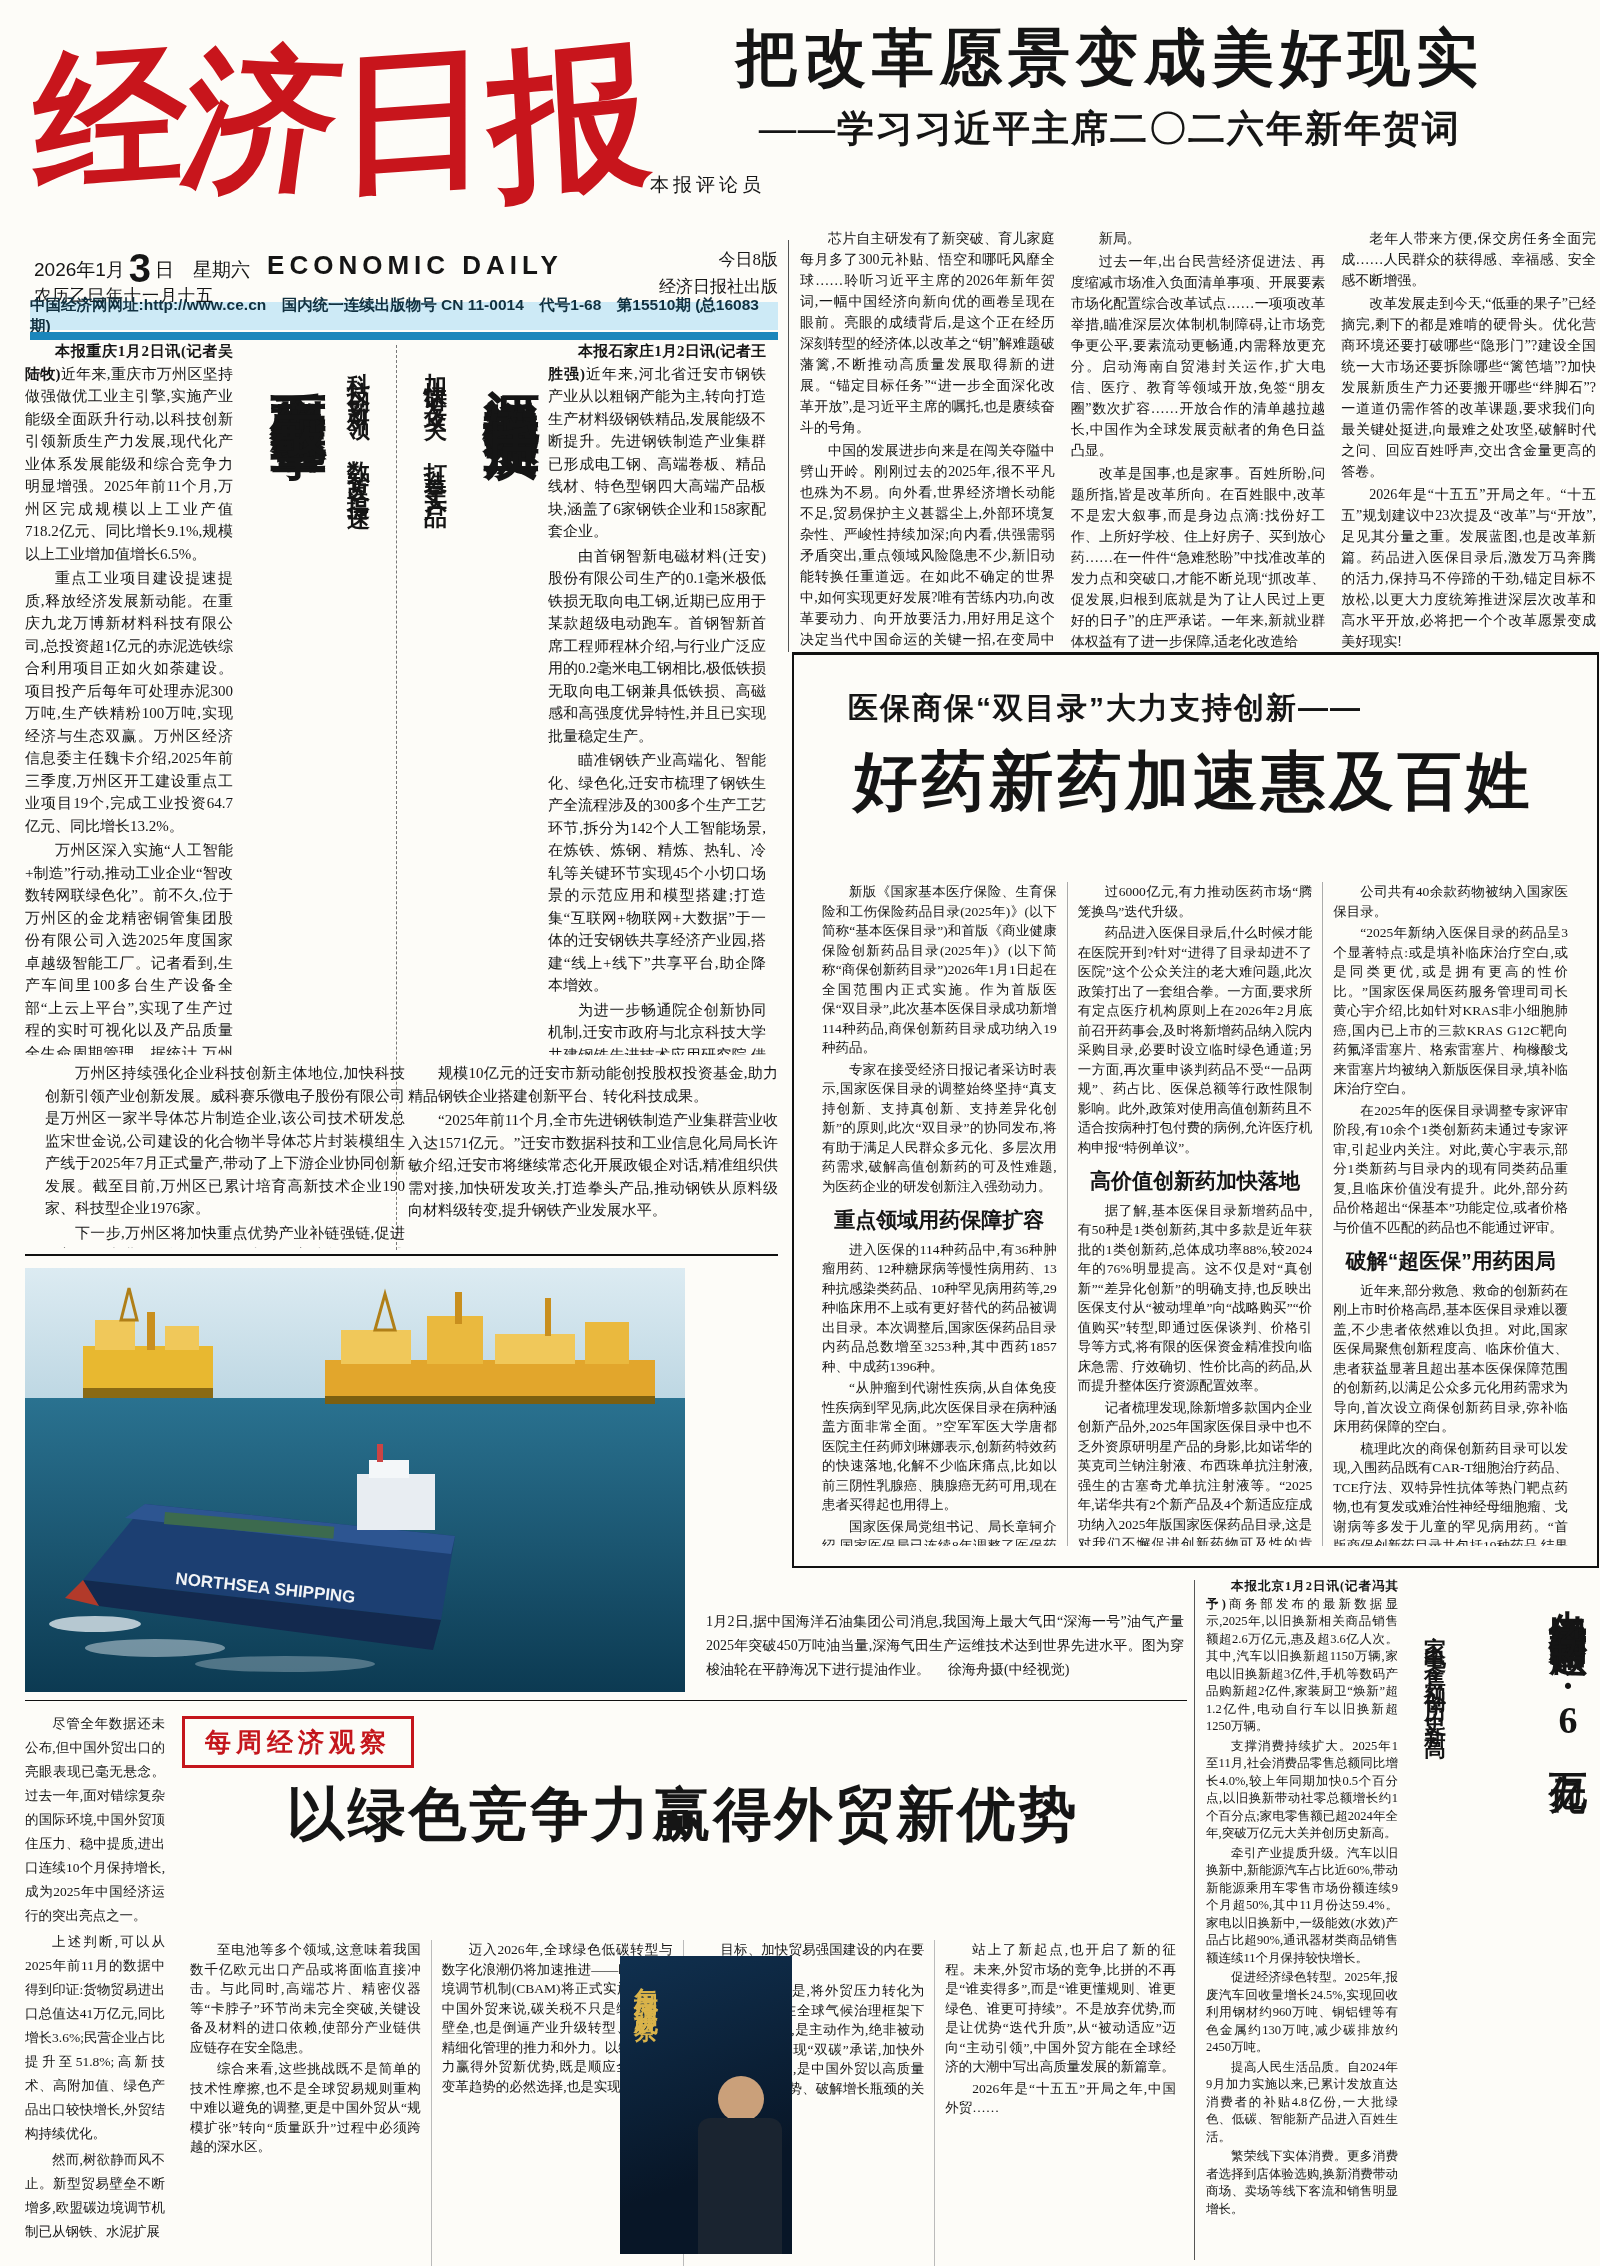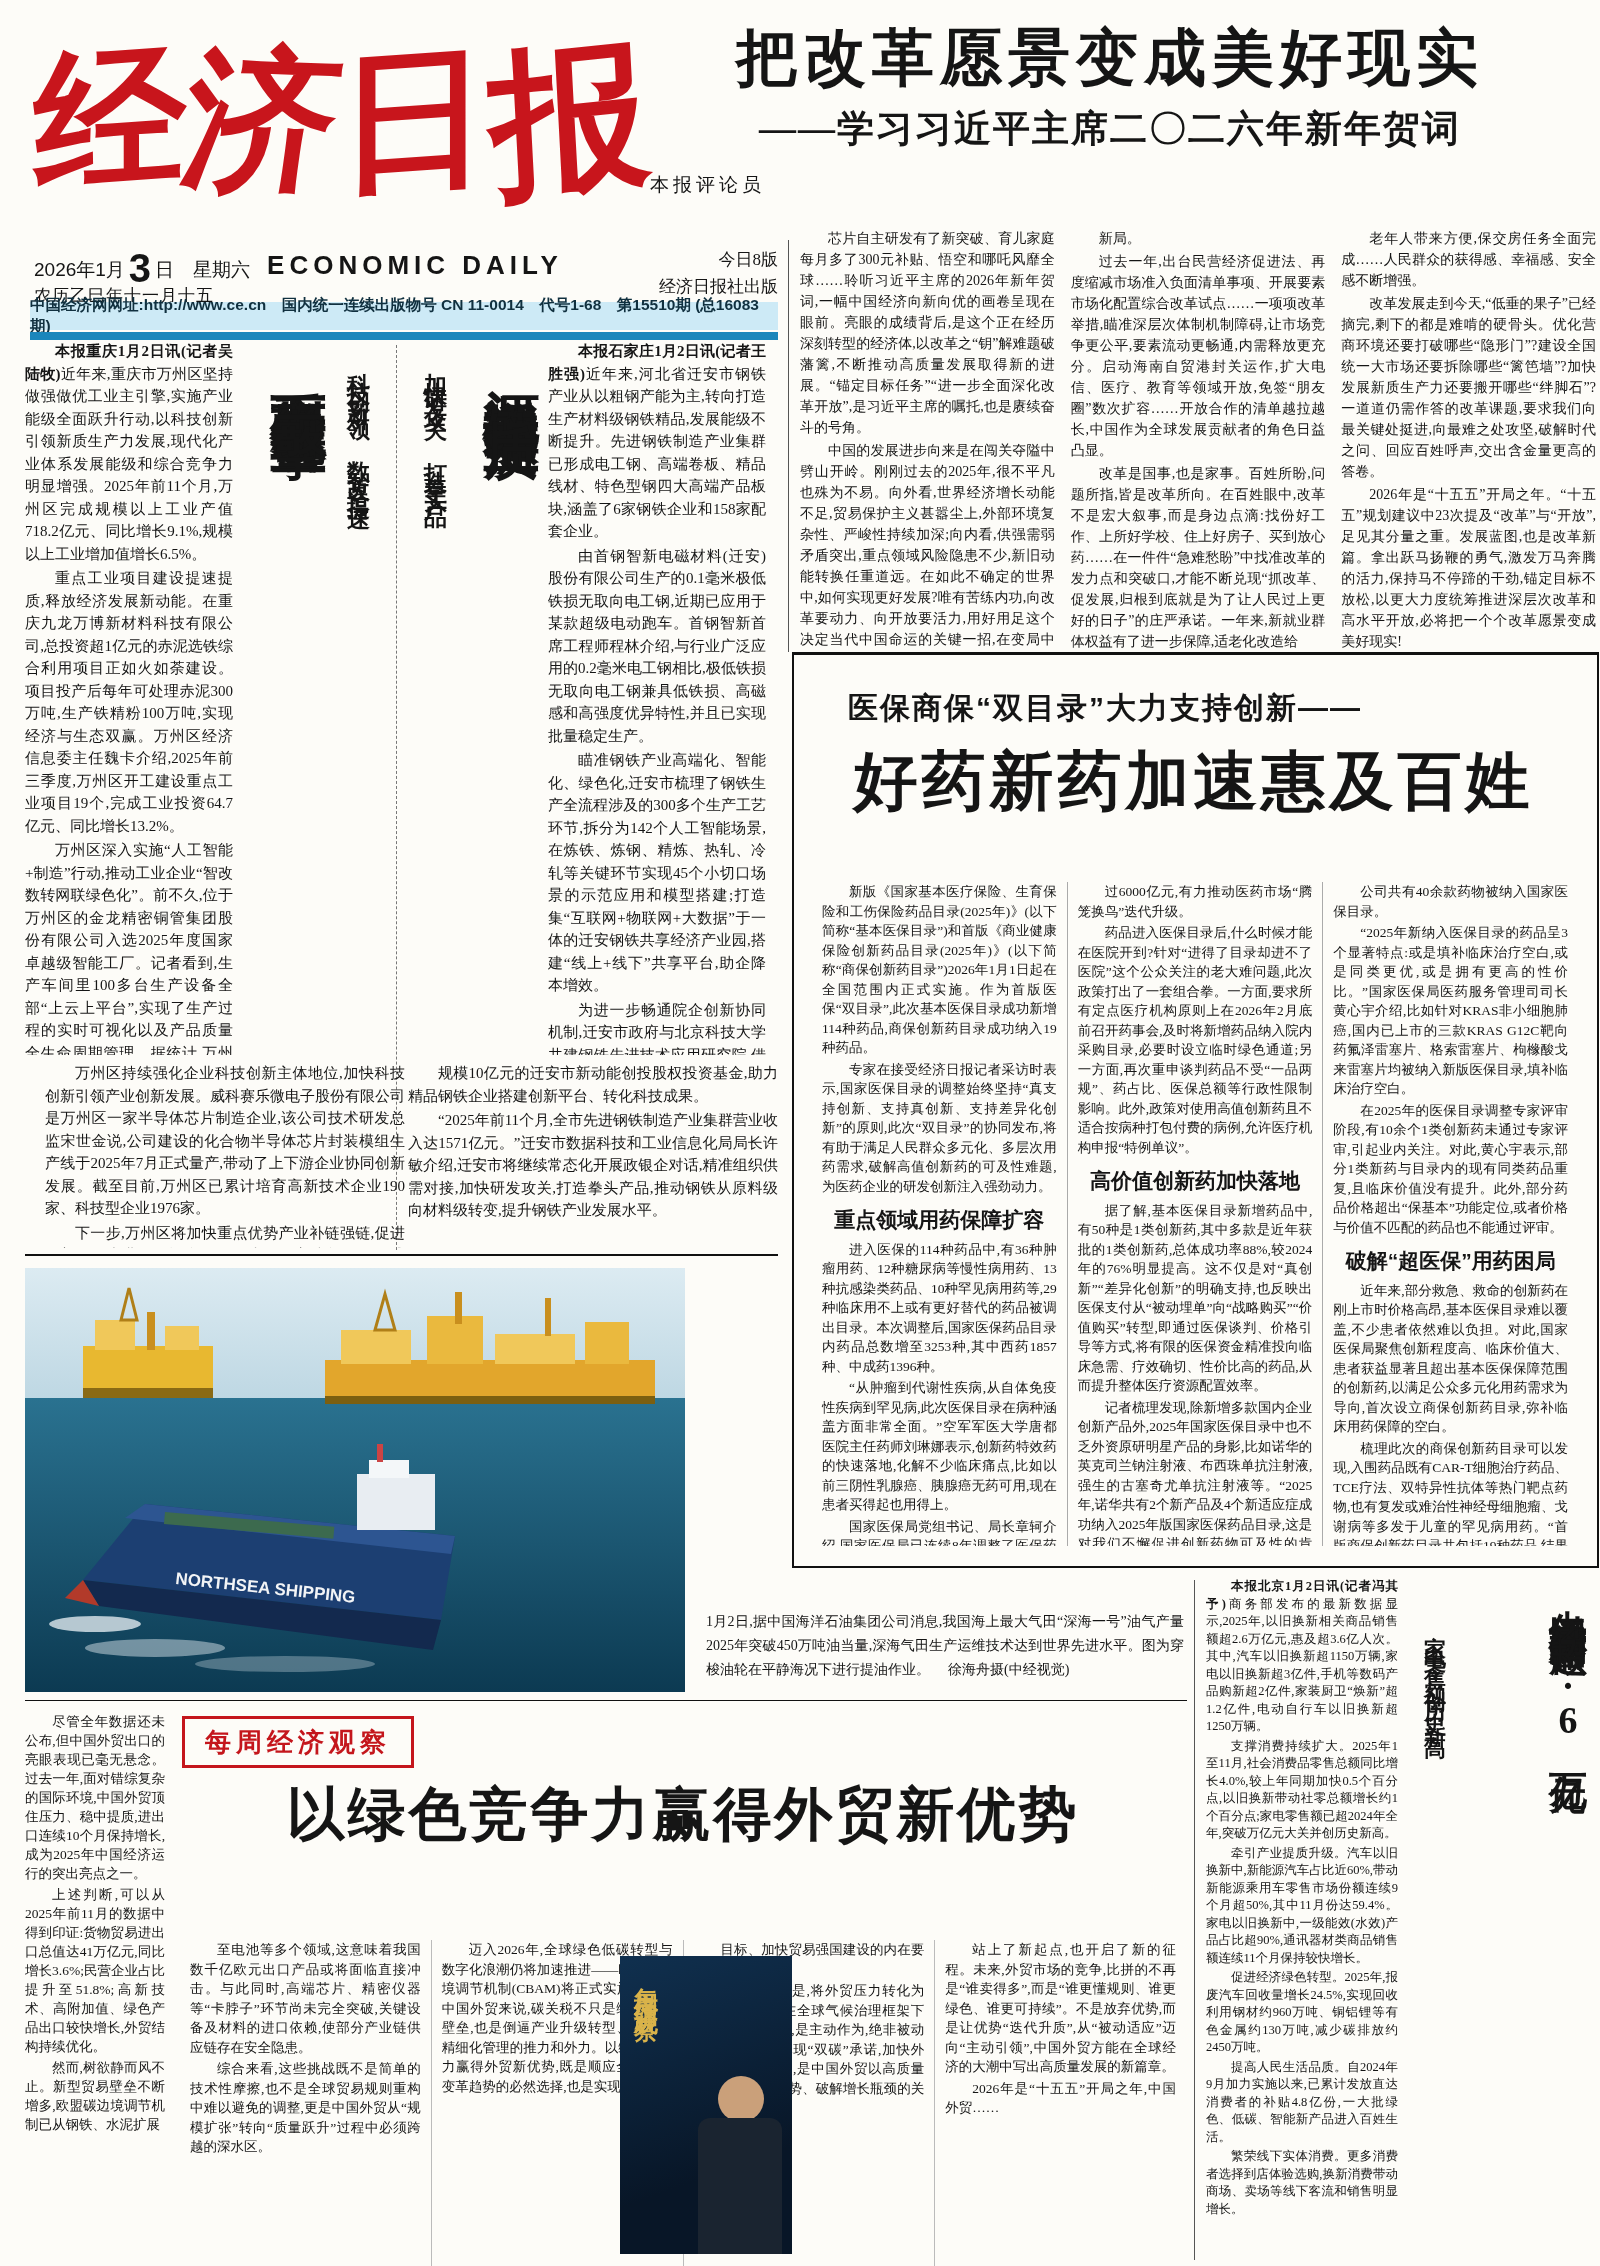--- a/index.html
+++ b/index.html
@@ -65,21 +65,21 @@
   .med-col{flex:1;font-size:13.5px;line-height:19.5px;overflow:hidden;padding:0 10px;}
   .med-col + .med-col{border-left:1px solid #aaa;}
   .colhead{text-align:center;font-size:21px;font-weight:700;margin:14px 0 10px;font-family:"Liberation Sans",sans-serif;text-indent:0;}
 
   
   .photo{left:25px;top:1268px;width:660px;height:424px;background:#1d6480;}
   .caption{left:706px;top:1610px;width:478px;font-size:14px;line-height:24px;text-align:justify;}
   .credit{white-space:nowrap;padding-left:18px;}
 
   
-  .intro-col{left:25px;top:1712px;width:140px;height:548px;font-size:13.5px;line-height:19px;overflow:hidden;}
+  .intro-col{left:25px;top:1712px;width:140px;height:548px;font-size:13.5px;line-height:24px;overflow:hidden;}
   .wk-label{left:182px;top:1716px;width:226px;height:46px;border:3px solid #c4161c;color:#c4161c;
             display:flex;align-items:center;justify-content:center;font-size:26px;font-weight:700;
             letter-spacing:5px;font-family:"Liberation Sans",sans-serif;}
   .wk-headline{left:180px;top:1776px;width:1006px;text-align:center;font-size:58px;font-weight:900;
                letter-spacing:3px;font-family:"Liberation Sans","DejaVu Sans",sans-serif;}
   .wk-cols{left:180px;top:1940px;width:1006px;height:398px;display:flex;}
   .wk-col{flex:1;font-size:13.5px;line-height:19.5px;overflow:hidden;padding:0 10px;}
   .wk-col + .wk-col{border-left:1px solid #bbb;}
   .inset{left:620px;top:1956px;width:172px;height:298px;background:linear-gradient(160deg,#10304f,#081627 70%);
          overflow:hidden;}
@@ -127,21 +127,21 @@
         <p class="para">中国的发展进步向来是在闯关夺隘中劈山开岭。刚刚过去的2025年,很不平凡也殊为不易。向外看,世界经济增长动能不足,贸易保护主义甚嚣尘上,外部环境复杂性、严峻性持续加深;向内看,供强需弱矛盾突出,重点领域风险隐患不少,新旧动能转换任重道远。在如此不确定的世界中,如何实现更好发展?唯有苦练内功,向改革要动力、向开放要活力,用好用足这个决定当代中国命运的关键一招,在变局中开</p>
       </div>
     <div class="ed-col">
         <p class="para">新局。</p>
         <p class="para">过去一年,出台民营经济促进法、再度缩减市场准入负面清单事项、开展要素市场化配置综合改革试点……一项项改革举措,瞄准深层次体制机制障碍,让市场竞争更公平,要素流动更畅通,内需释放更充分。启动海南自贸港封关运作,扩大电信、医疗、教育等领域开放,免签“朋友圈”数次扩容……开放合作的清单越拉越长,中国作为全球发展贡献者的角色日益凸显。</p>
         <p class="para">改革是国事,也是家事。百姓所盼,问题所指,皆是改革所向。在百姓眼中,改革不是宏大叙事,而是身边点滴:找份好工作、上所好学校、住上好房子、买到放心药……在一件件“急难愁盼”中找准改革的发力点和突破口,才能不断兑现“抓改革、促发展,归根到底就是为了让人民过上更好的日子”的庄严承诺。一年来,新就业群体权益有了进一步保障,适老化改造给</p>
       </div>
     <div class="ed-col">
         <p class="para">老年人带来方便,保交房任务全面完成……人民群众的获得感、幸福感、安全感不断增强。</p>
         <p class="para">改革发展走到今天,“低垂的果子”已经摘完,剩下的都是难啃的硬骨头。优化营商环境还要打破哪些“隐形门”?建设全国统一大市场还要拆除哪些“篱笆墙”?加快发展新质生产力还要搬开哪些“绊脚石”?一道道仍需作答的改革课题,要求我们向最关键处挺进,向最难之处攻坚,破解时代之问、回应百姓呼声,交出含金量更高的答卷。</p>
-        <p class="para">2026年是“十五五”开局之年。“十五五”规划建议中23次提及“改革”与“开放”,足见其分量之重。发展蓝图,也是改革新篇。拿出跃马扬鞭的勇气,激发万马奔腾的活力,保持马不停蹄的干劲,锚定目标不放松,以更大力度统筹推进深层次改革和高水平开放,必将把一个个改革愿景变成美好现实!</p>
+        <p class="para">2026年是“十五五”开局之年。“十五五”规划建议中23次提及“改革”与“开放”,足见其分量之重。发展蓝图,也是改革新篇。药品进入医保目录后,激发万马奔腾的活力,保持马不停蹄的干劲,锚定目标不放松,以更大力度统筹推进深层次改革和高水平开放,必将把一个个改革愿景变成美好现实!</p>
       </div>
   </div>
 
   <div class="abs divider-v" style="left:788px;top:240px;height:412px;"></div>
   <div class="abs divider-v dash" style="left:396px;top:345px;height:905px;"></div>
   <div class="abs rule-h" style="left:25px;top:1254px;width:753px;"></div>
 
   <div class="abs a1 art">
     <div class="art-text">
       <p class="para"><b>本报重庆1月2日讯(记者吴陆牧)</b><span>近年来,重庆市万州区坚持做强做优工业主引擎,实施产业能级全面跃升行动,以科技创新引领新质生产力发展,现代化产业体系发展能级和综合竞争力明显增强。2025年前11个月,万州区完成规模以上工业产值718.2亿元、同比增长9.1%,规模以上工业增加值增长6.5%。</span></p>

